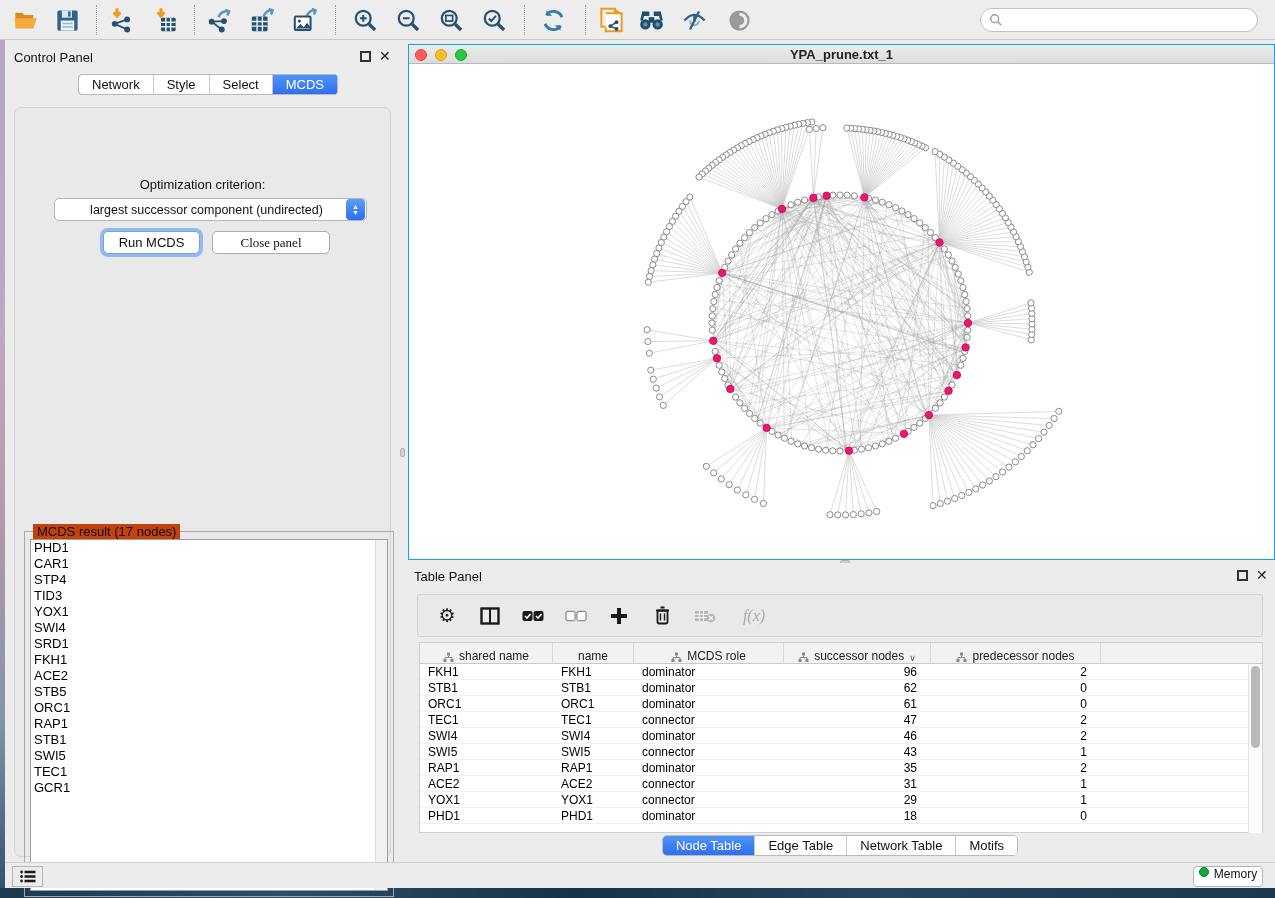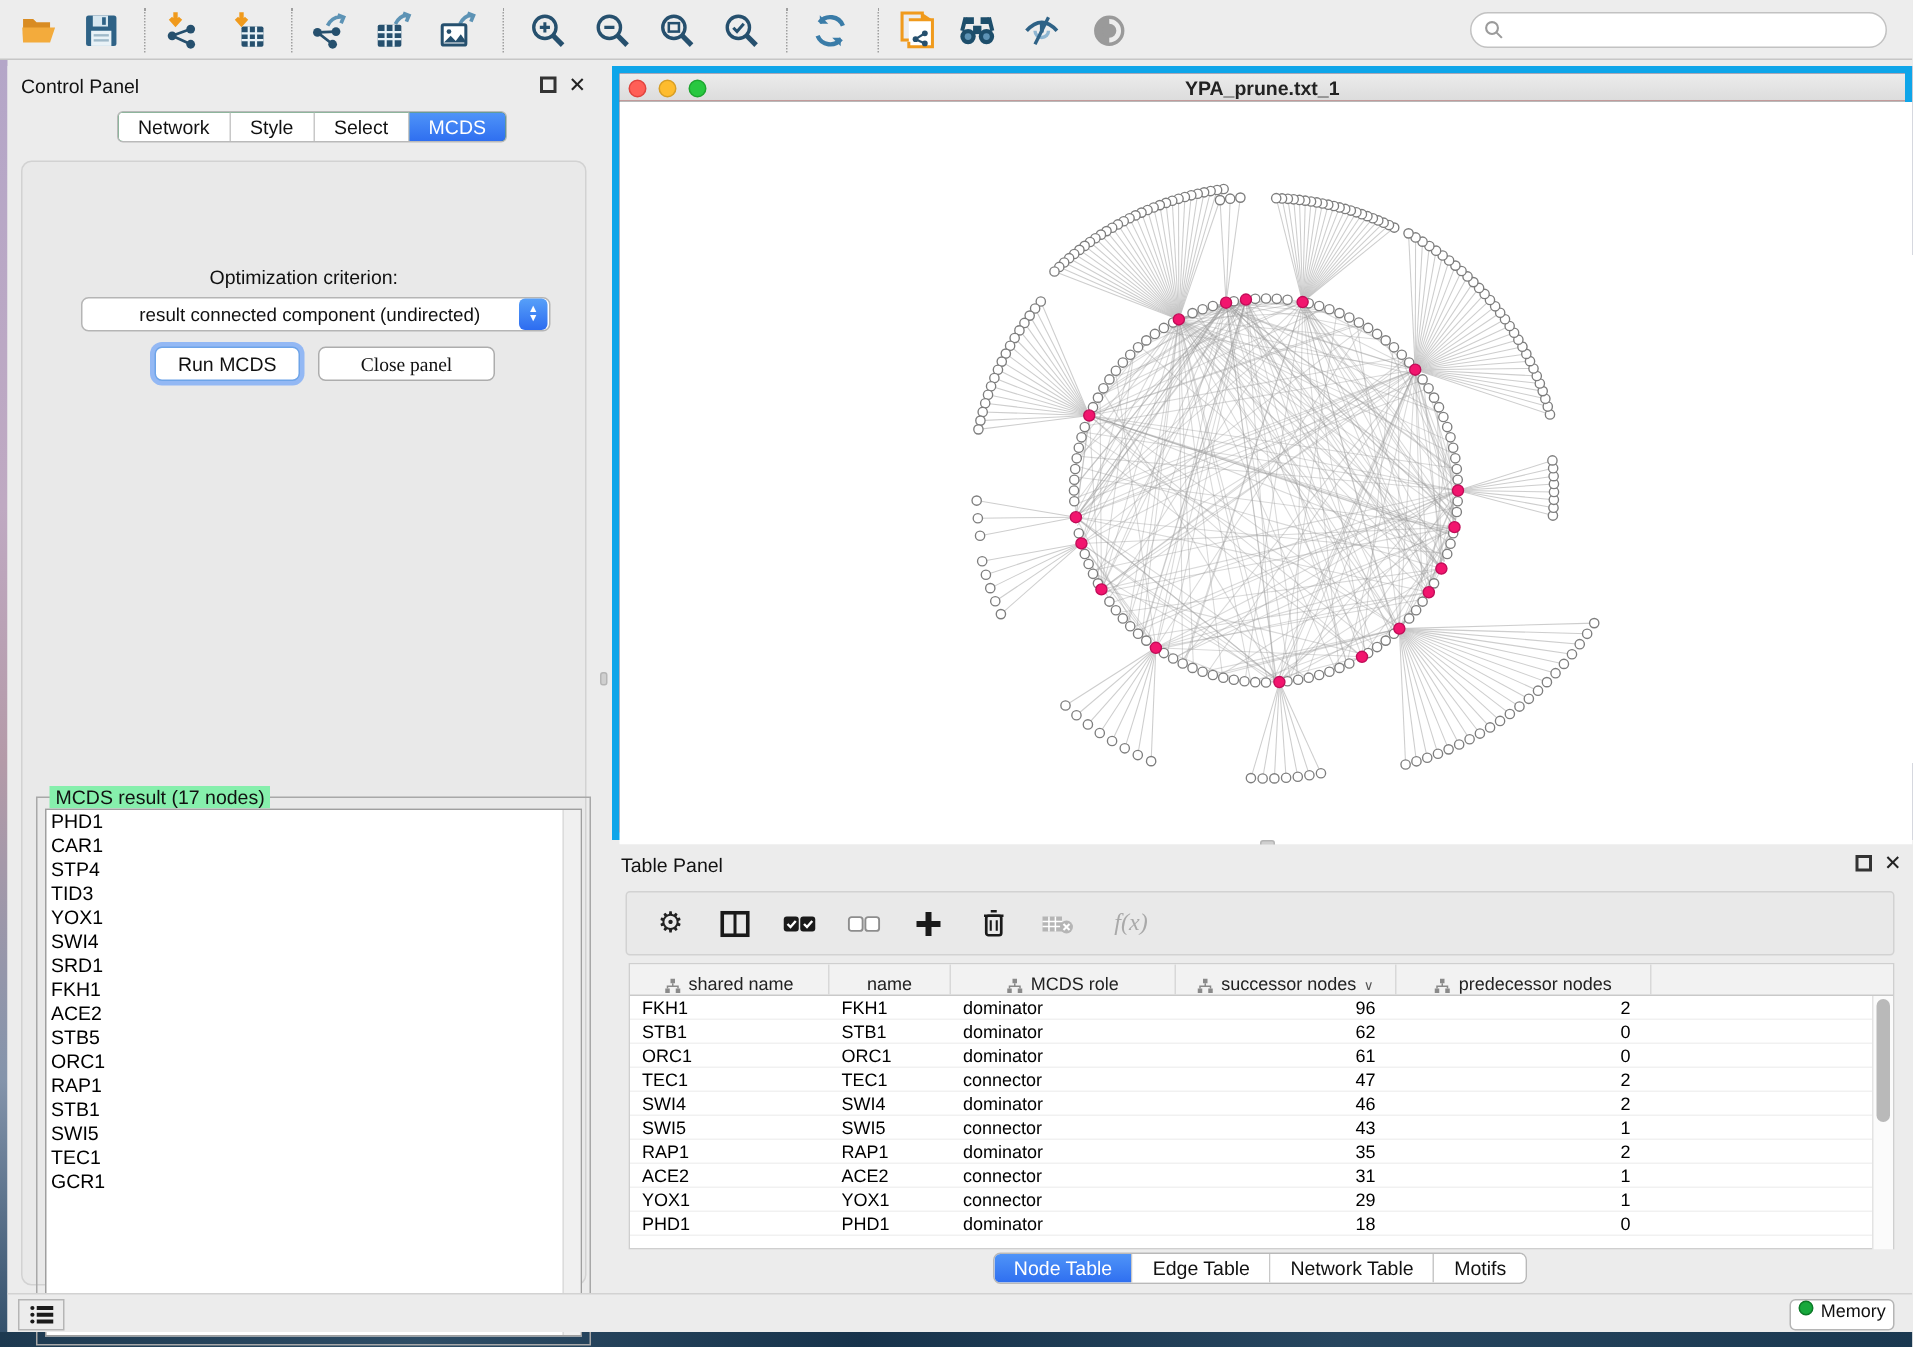--- a/index.html
+++ b/index.html
@@ -31,32 +31,32 @@
   .seg:last-child { border-right:none; }
   .seg.sel { background:linear-gradient(180deg,#4f94f8,#2f6ff0); color:#fff; }
   .opt-label { position:absolute; left:0; top:69px; width:100%; text-align:center; font-size:13px; color:#111; }
   .combo { position:absolute; left:39px; top:90px; width:313px; height:23px; background:#fff; border:1px solid #b5b5b5; border-radius:5px; display:flex; align-items:center; }
   .combo-text { flex:1; text-align:center; font-size:12.5px; color:#111; padding-left:12px; }
   .combo-step { width:19px; height:21px; margin-right:1px; border-radius:4px; background:linear-gradient(180deg,#57a0f9,#2d6cf0); display:flex; flex-direction:column; align-items:center; justify-content:center; color:#fff; }
   .combo-step span { font-size:7px; line-height:6px; }
   .btn { position:absolute; height:23px; background:#fff; border:1px solid #adadad; border-radius:5px; font-size:13px; color:#111; display:flex; align-items:center; justify-content:center; cursor:default; }
   .btn.focusring { box-shadow:0 0 0 3px rgba(77,144,254,.55); border-color:#6ea4e8; }
   .groupbox { position:absolute; left:9px; top:423px; width:370px; height:366px; border:1px solid #a8a8a8; }
-  .groupbox-legend { position:absolute; left:8px; top:-8px; background:#86efac; padding:0 4px; font-size:13px; color:#111; }
+  .groupbox-legend { position:absolute; left:8px; top:-8px; background:#c2410c; padding:0 4px; font-size:13px; color:#111; }
   .mcds-list { position:absolute; left:5px; top:7px; width:358px; height:352px; background:#fff; border:1px solid #9f9f9f; overflow:hidden; }
   .mcds-scroll { position:absolute; right:0; top:0; width:12px; height:100%; background:#f0f0f0; border-left:1px solid #dcdcdc; }
   .mcds-item { font-size:13px; line-height:16px; padding-left:3px; color:#000; }
 
   
   .vsplit { position:absolute; left:398px; top:44px; width:10px; height:818px; background:#ececec; }
   .vsplit-handle { position:absolute; left:2px; top:404px; width:5px; height:9px; background:#cfcfcf; border:1px solid #b5b5b5; border-radius:2px; }
   .hsplit-handle { position:absolute; left:840px; top:560px; width:10px; height:5px; background:#cfcfcf; border:1px solid #b5b5b5; border-radius:2px; }
 
   
-  .netwin { position:absolute; left:408px; top:44px; width:867px; height:516px; background:#b91c1c; border:5px solid #0ea5e9; }
+  .netwin { position:absolute; left:408px; top:44px; width:867px; height:516px; background:#0f172a; border:1px solid #0ea5e9; }
   .net-titlebar { position:absolute; left:0; top:0; width:100%; height:19px; background:linear-gradient(180deg,#ececec,#dcdcdc); border-bottom:1px solid #b9b9b9; }
   .tl { position:absolute; top:3.5px; width:12px; height:12px; border-radius:50%; }
   .net-title { position:absolute; left:0; top:2px; width:100%; text-align:center; font-size:13px; font-weight:bold; color:#222; }
   .net-canvas { position:absolute; left:0; top:19px; width:865px; height:495px; background:#fff; }
 
   
   .tpanel { position:absolute; left:405px; top:563px; width:870px; height:297px; background:#ececec; }
   .tp-toolbar { position:absolute; left:12px; top:31px; width:846px; height:43px; background:#e9e9e9; border:1px solid #d2d2d2; border-radius:3px; display:flex; align-items:center; gap:21px; padding-left:18px; }
   .tp-ic { display:flex; align-items:center; justify-content:center; width:22px; height:22px; }
   .fx { font-family:Liberation Serif, serif; font-style:italic; font-size:16px; color:#a9a9a9; }
@@ -235,21 +235,21 @@
 
   <div class="cpanel">
     <div class="panel-head">
       <span class="panel-title">Control Panel</span>
       <span class="wbtn-float" style="left:355px"></span>
       <span class="wbtn-close" style="left:374px">✕</span>
     </div>
     <div class="cp-card">
       <div class="opt-label">Optimization criterion:</div>
       <div class="combo">
-        <span class="combo-text">result connected component (undirected)</span>
+        <span class="combo-text">largest successor component (undirected)</span>
         <span class="combo-step">
             <span>▲</span>
             <span>▼</span>
           </span>
       </div>
       <div class="btn focusring" style="left:88px; top:123px; width:97px;">Run MCDS</div>
       <div class="btn" style="left:197px; top:123px; width:118px;font-family:Liberation Serif, serif;">Close panel</div>
       <div class="groupbox">
         <span class="groupbox-legend">MCDS result (17 nodes)</span>
         <div class="mcds-list">

